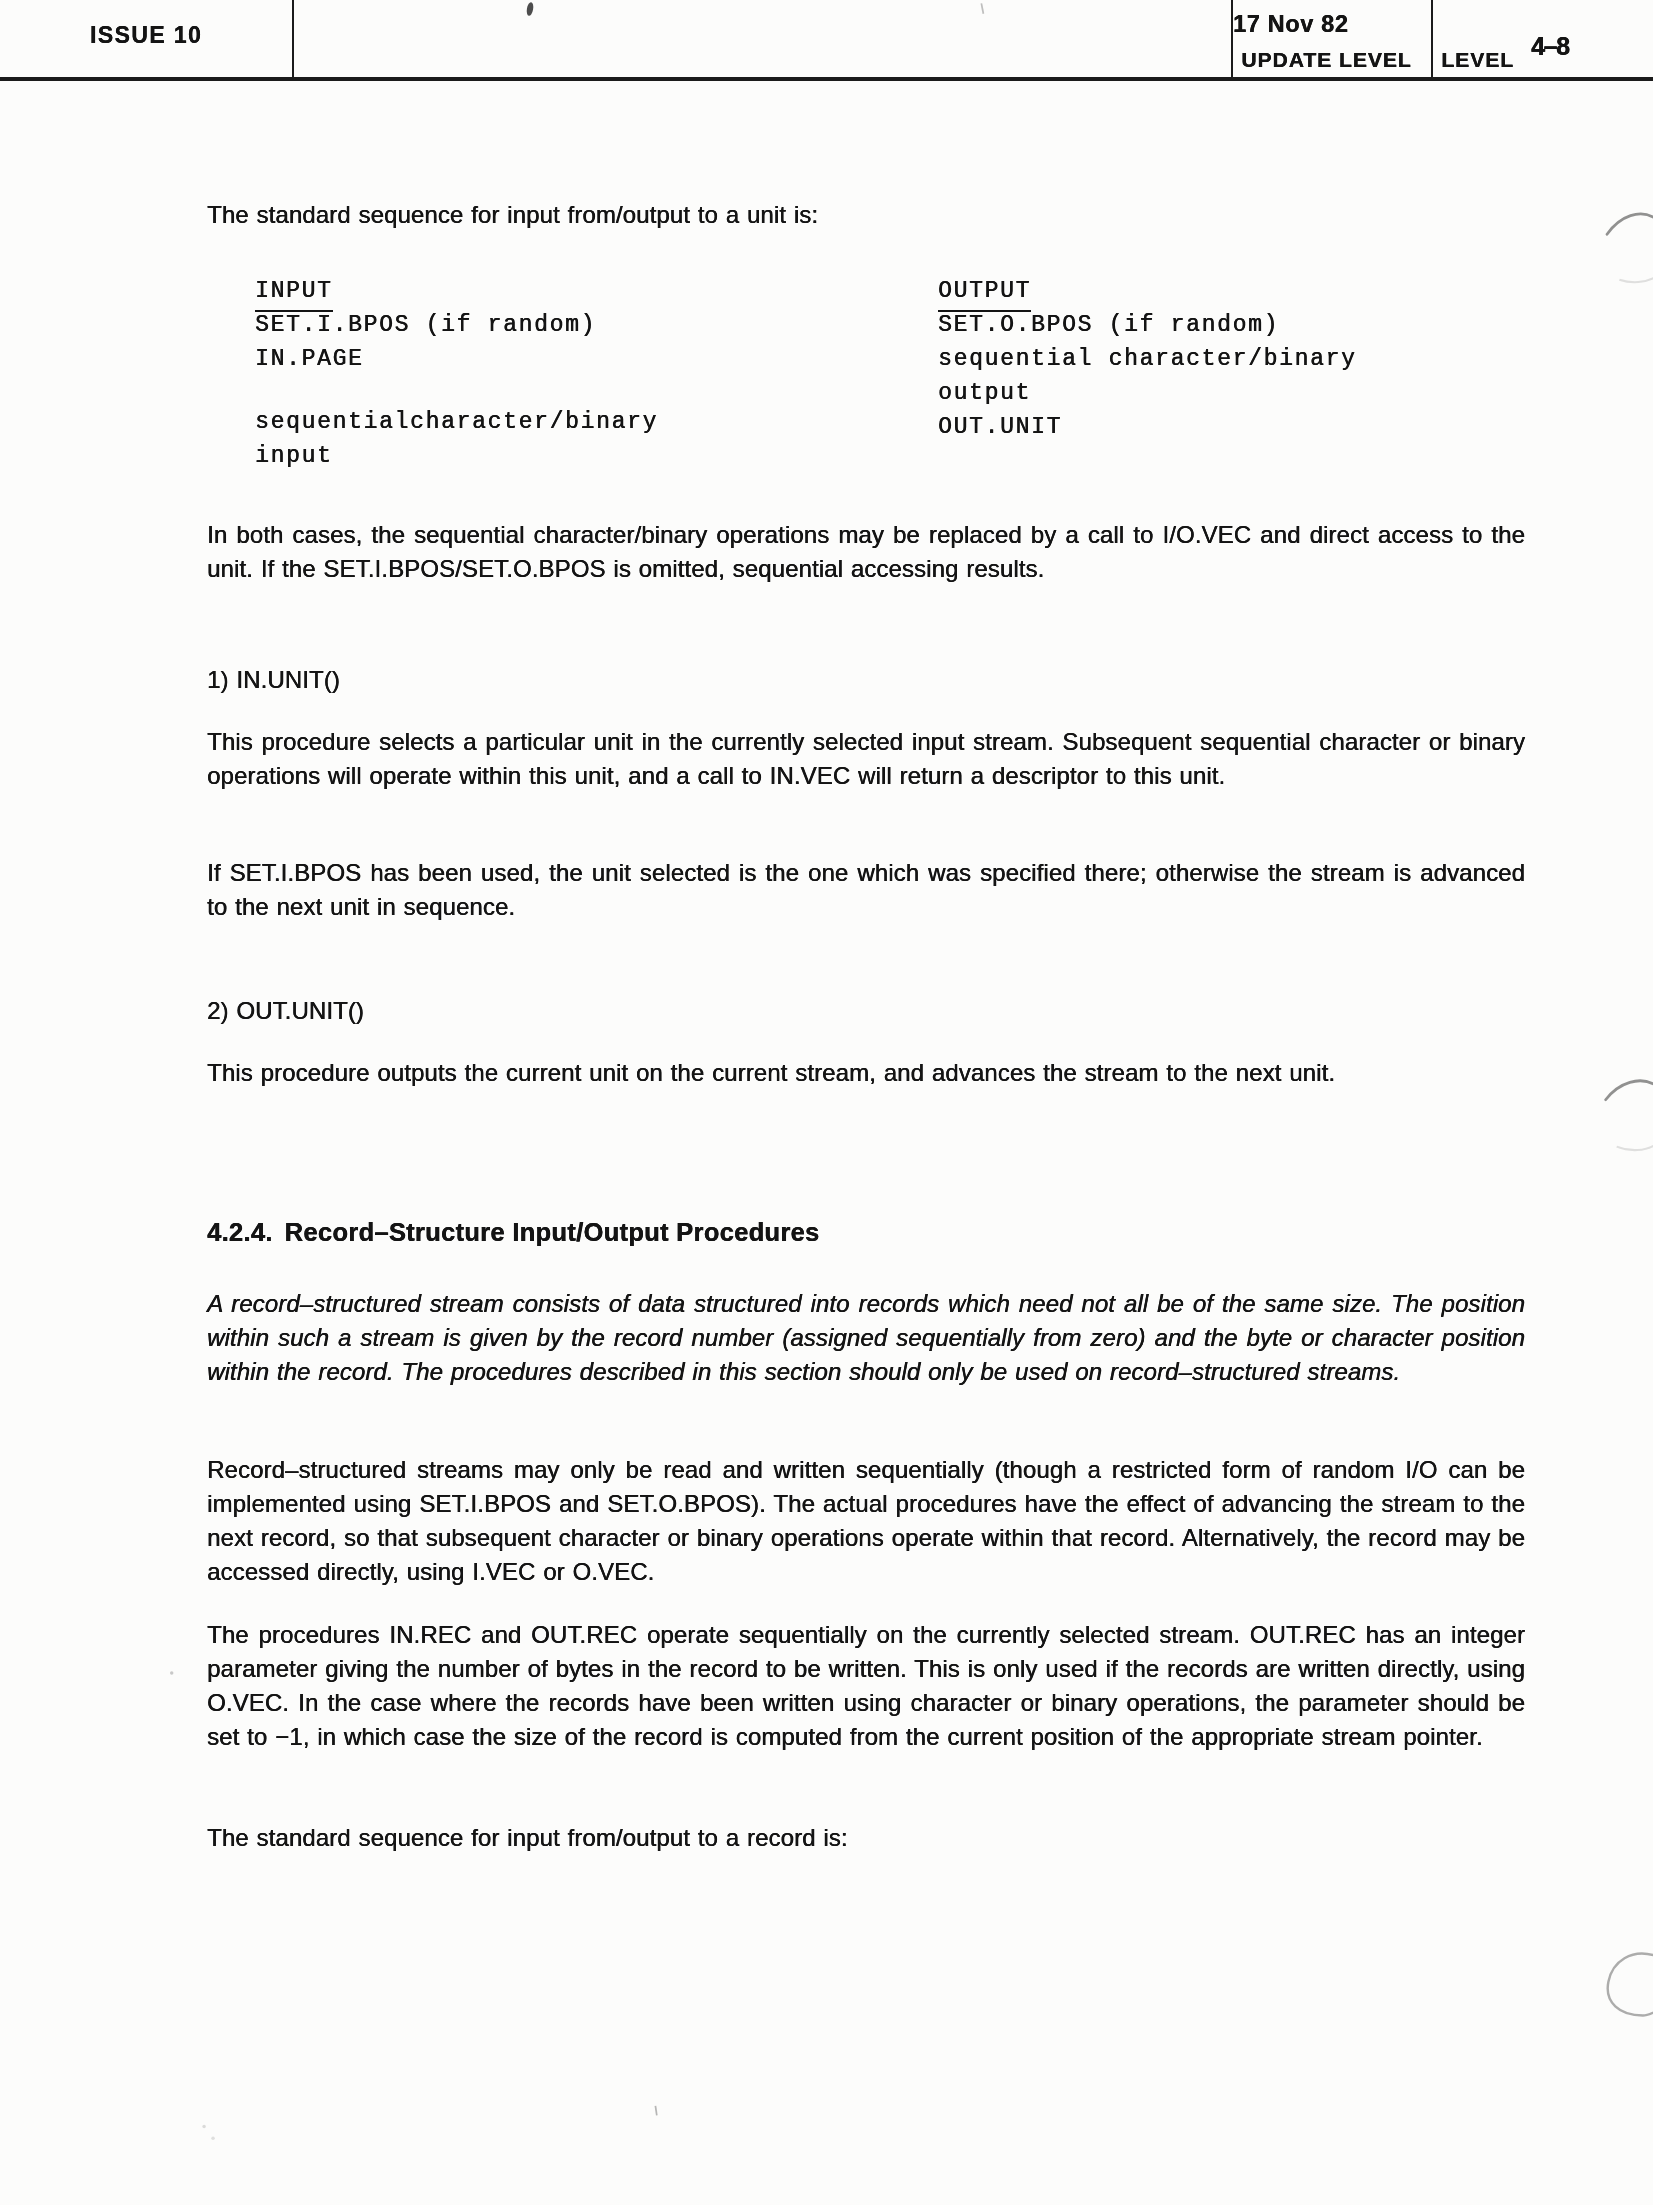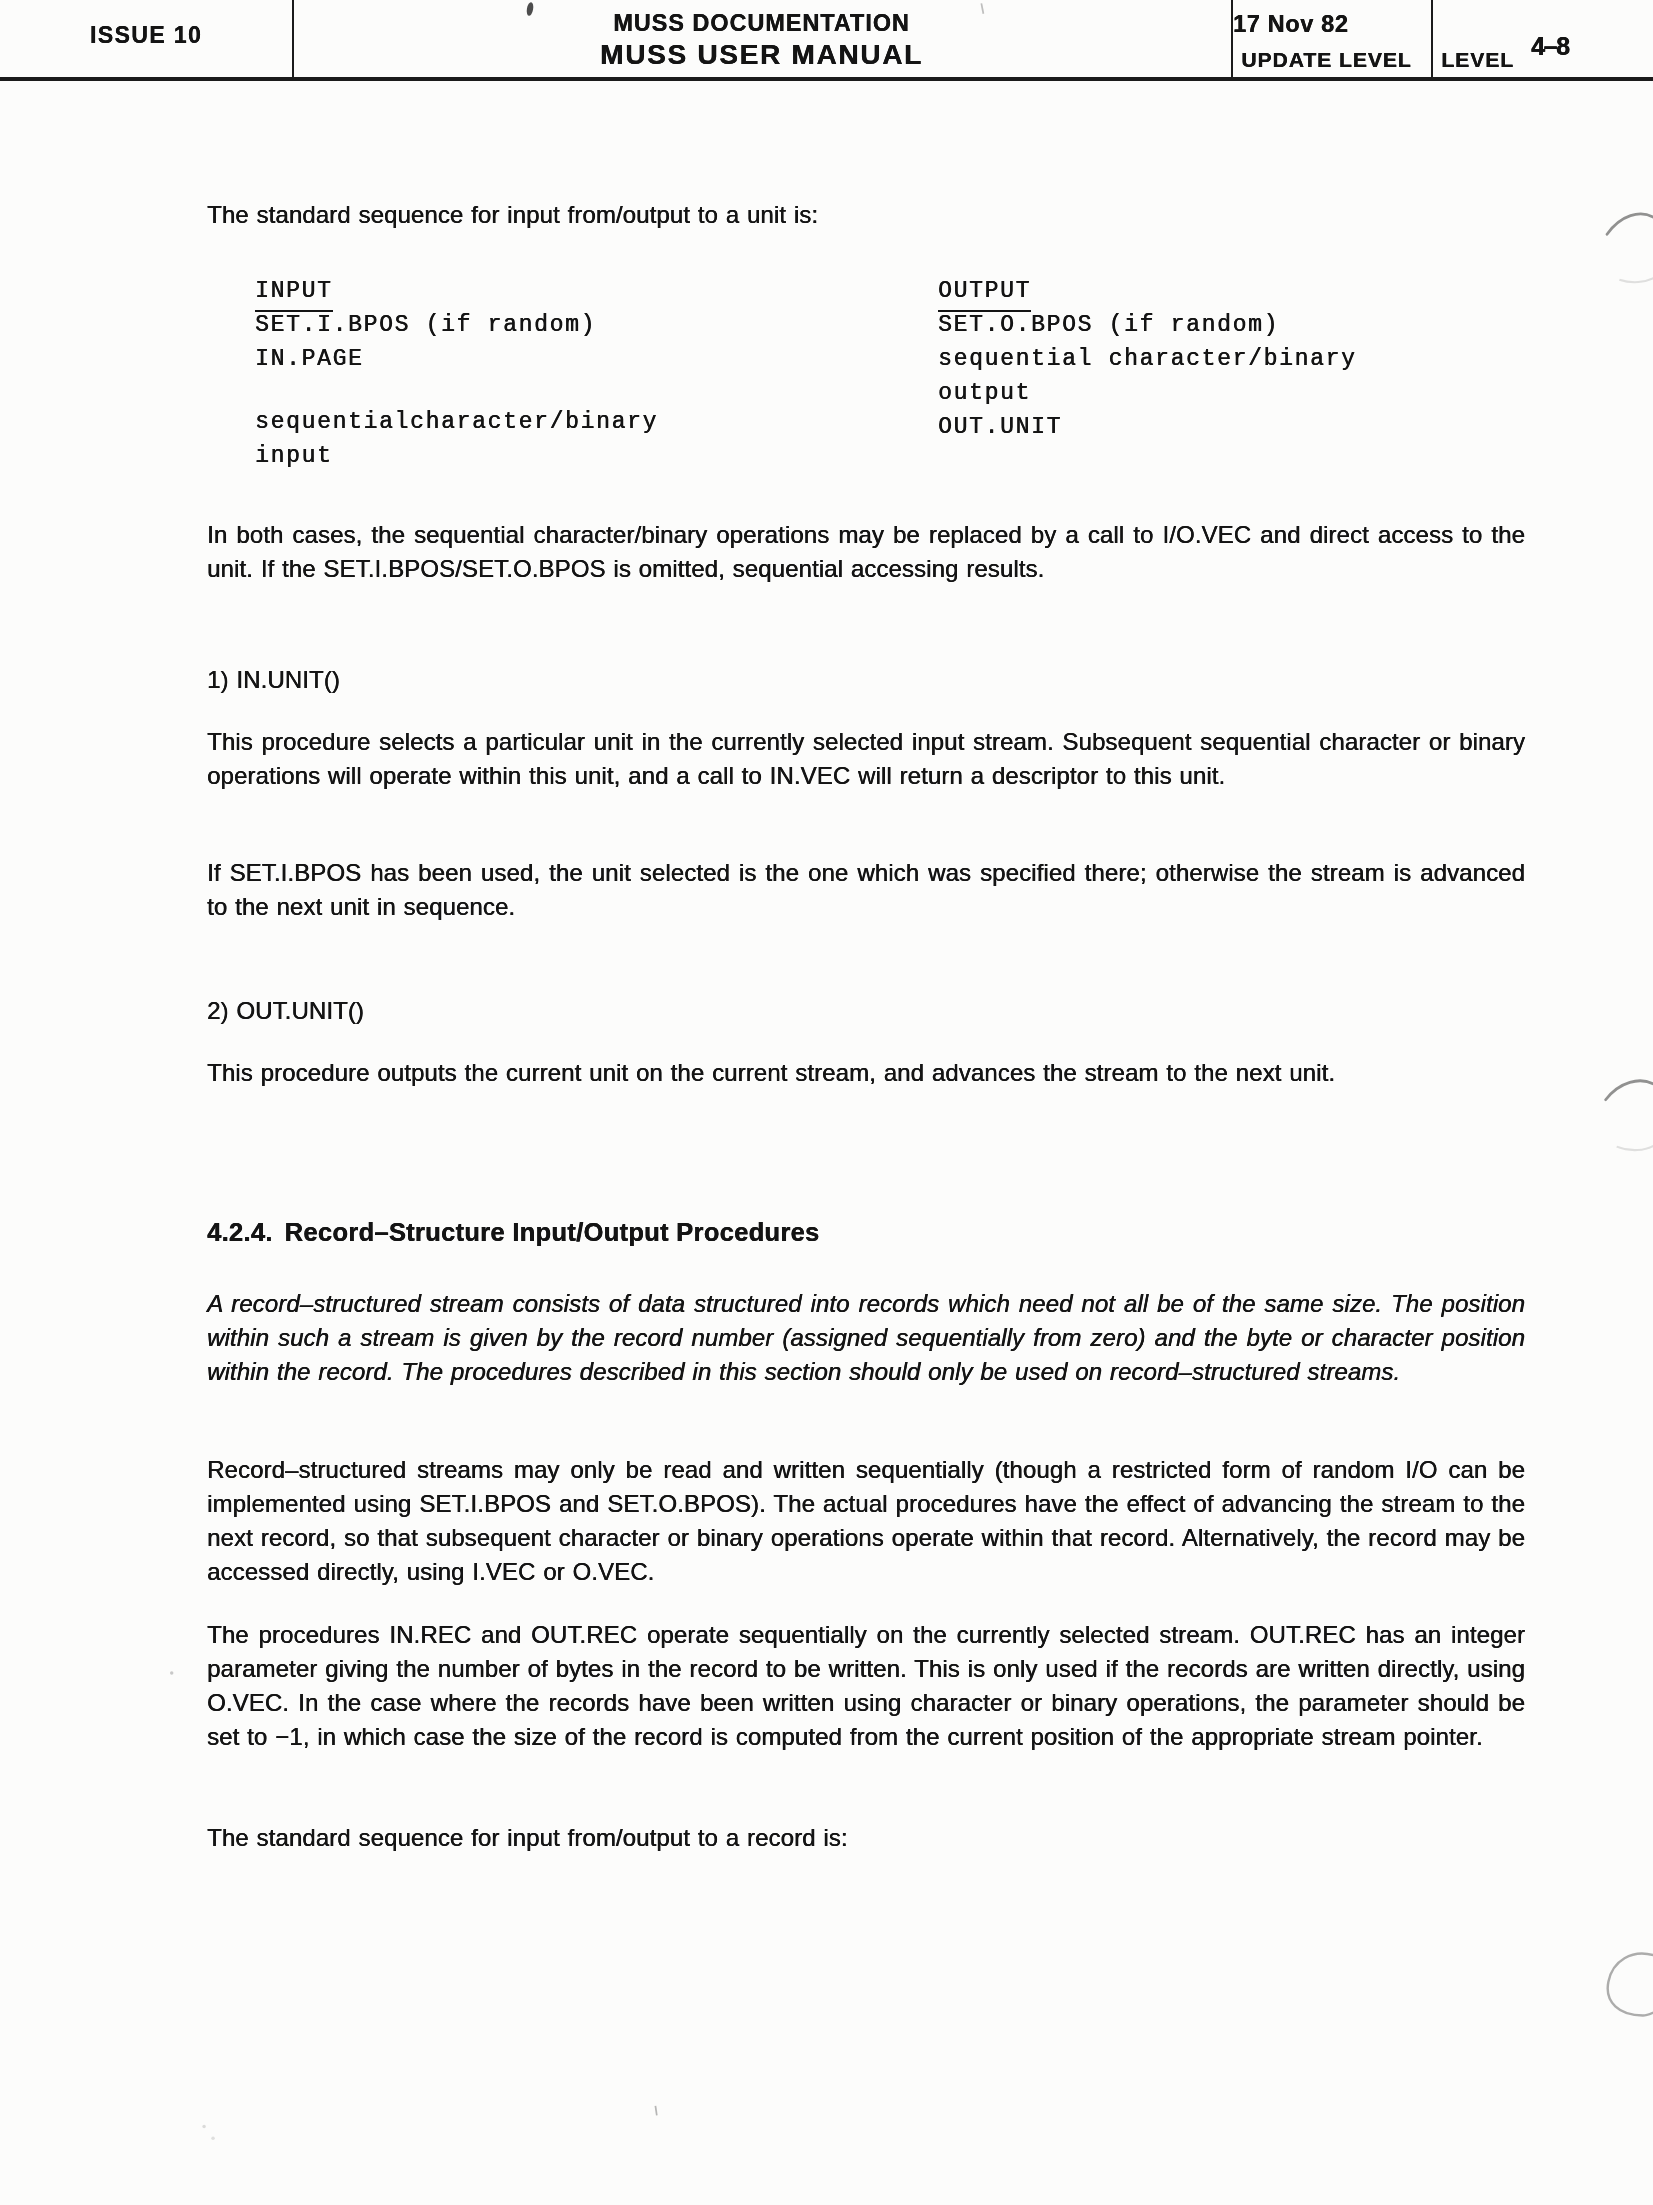--- a/index.html
+++ b/index.html
@@ -63,24 +63,20 @@
 
   .artifacts { position:absolute; left:0; top:0; pointer-events:none; }
 </style>
 </head>
 <body>
 
 <div class="page">
 
   <header class="hdr">
     <div class="issue ink">ISSUE 10</div>
-    <div class="hdr-center">
-      <div class="t1 ink">MUSS DOCUMENTATION</div>
-      <div class="t2 ink">MUSS USER MANUAL</div>
-    </div>
     <div class="hdr-update">
       <div class="upd-date ink">17 Nov 82</div>
       <div class="small-cap ink">UPDATE LEVEL</div>
     </div>
     <div class="hdr-page">
       <div class="pnum ink">4–8</div>
       <div class="small-cap ink">LEVEL</div>
     </div>
     <div class="vr vr1"></div>
     <div class="vr vr2"></div>

